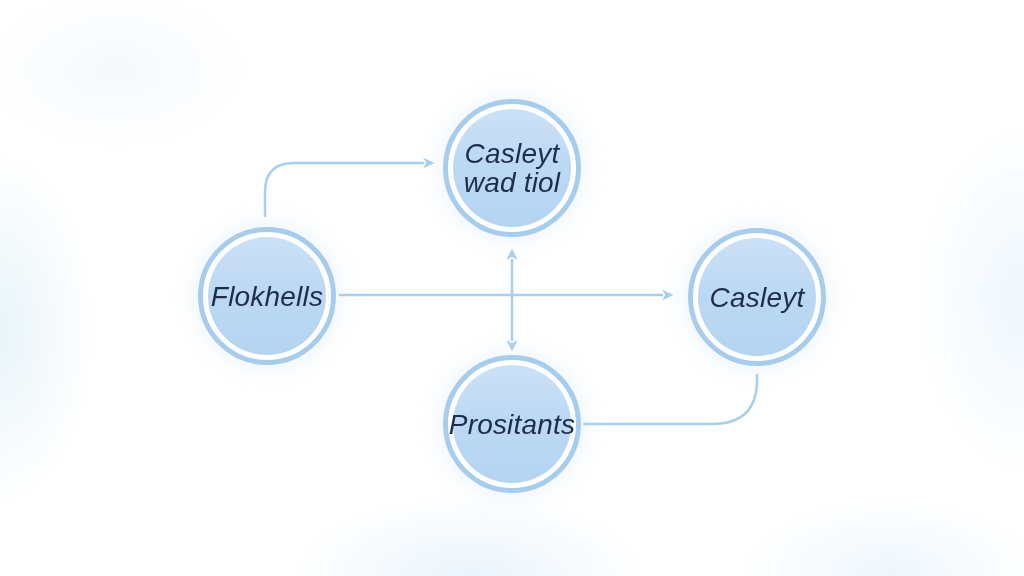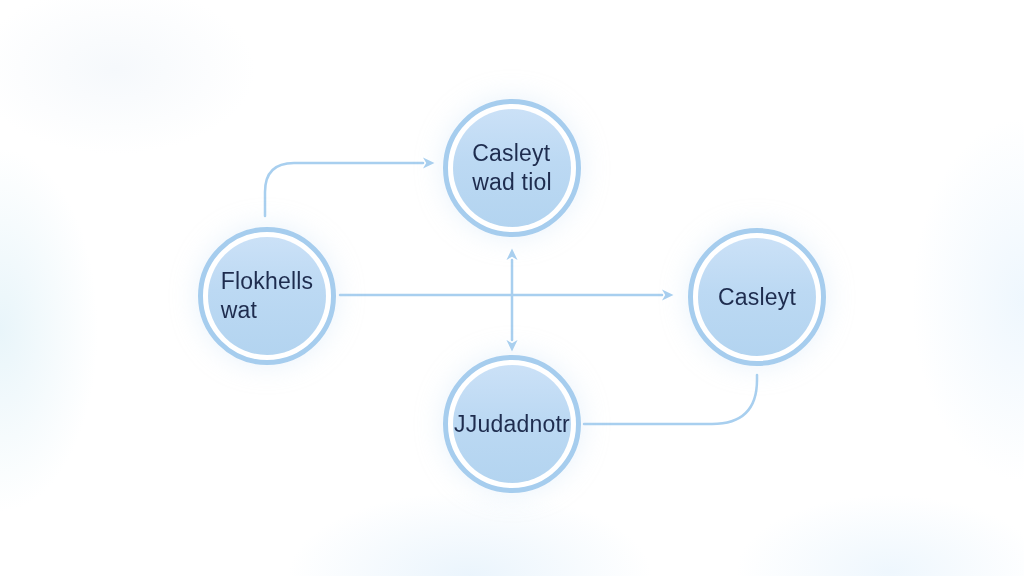--- a/index.html
+++ b/index.html
@@ -34,24 +34,26 @@
     background: transparent;
     box-shadow: 0 0 28px rgba(188,217,243,0.35);
   }
   .node-inner {
     width: 100%; height: 100%;
     border-radius: 50%;
     background: linear-gradient(180deg, #cbe1f7 0%, #bcd9f3 45%, #b3d4f0 100%);
     display: flex; align-items: center; justify-content: center;
   }
   .node-label {
+    text-align: center;
     color: #1e2c4e;
-    font-size: 23px;
+    font-size: 28px;
     line-height: 29px;
     letter-spacing: 0.2px;
+    font-style: italic;
   }
   .node-label span { display: block; }
   #node-top    { left: 443px; top:  99px; }
   #node-left   { left: 198px; top: 227px; }
   #node-right  { left: 688px; top: 228px; }
   #node-bottom { left: 443px; top: 355px; }
 </style>
 </head>
 <body>
 
@@ -79,34 +81,33 @@
         <span>Casleyt</span>
         <span>wad tiol</span>
       </div>
     </div>
   </div>
 
   <div class="node" id="node-left">
     <div class="node-inner">
       <div class="node-label">
         <span>Flokhells</span>
-        <span>wat</span>
       </div>
     </div>
   </div>
 
   <div class="node" id="node-right">
     <div class="node-inner">
       <div class="node-label">
         <span>Casleyt</span>
       </div>
     </div>
   </div>
 
   <div class="node" id="node-bottom">
     <div class="node-inner">
       <div class="node-label">
-        <span>JJudadnotr</span>
+        <span>Prositants</span>
       </div>
     </div>
   </div>
 
 </div>
 
 </body></html>

